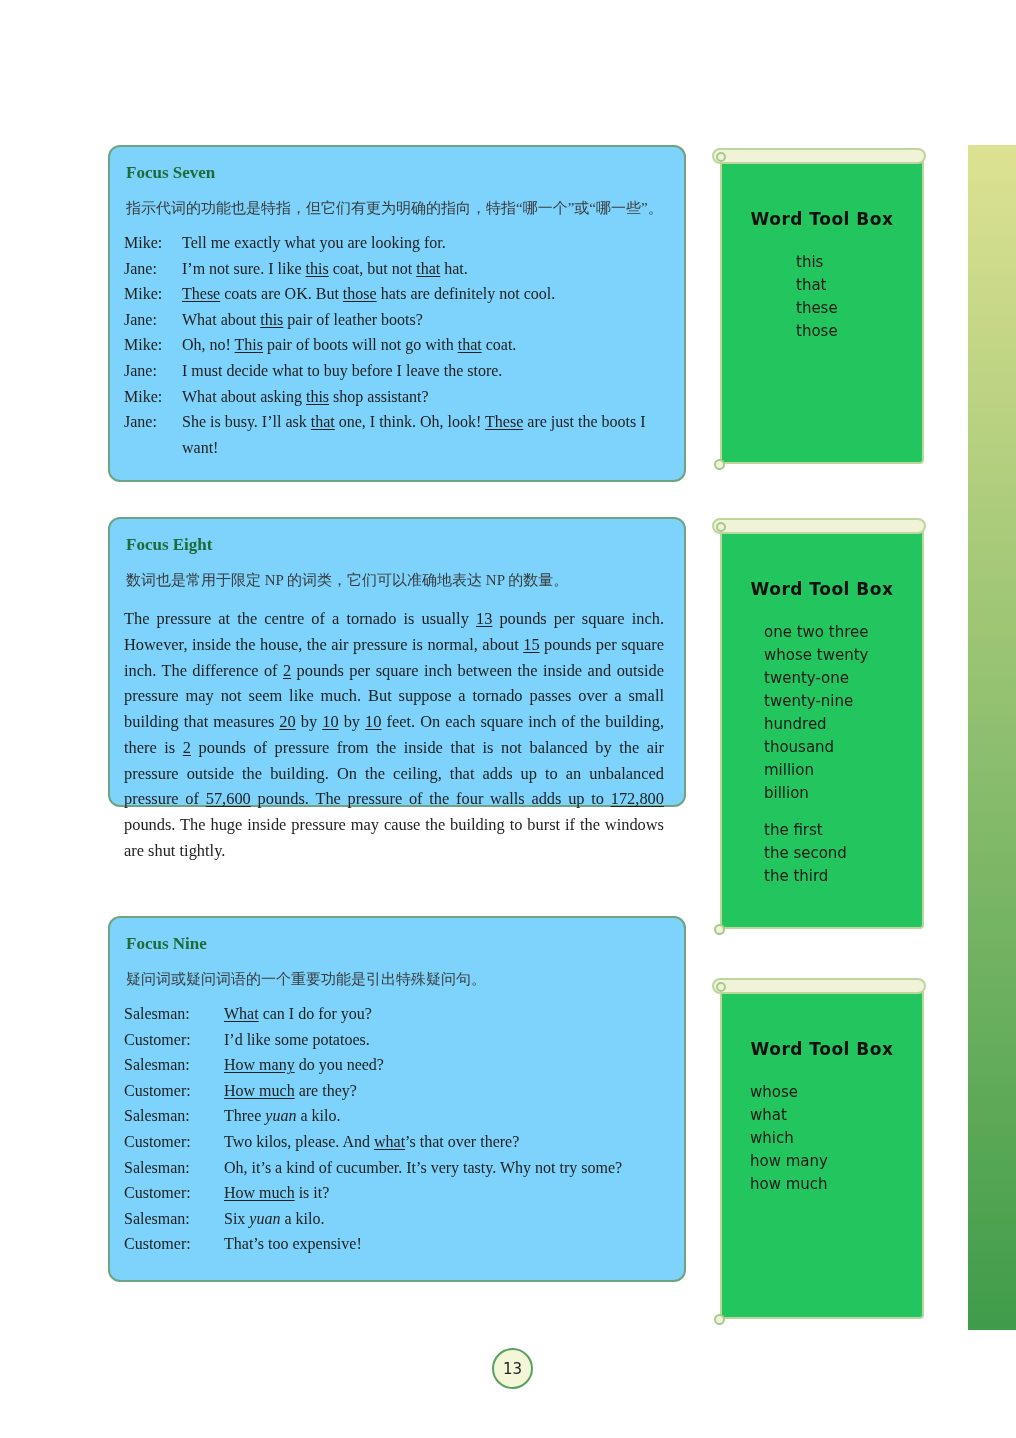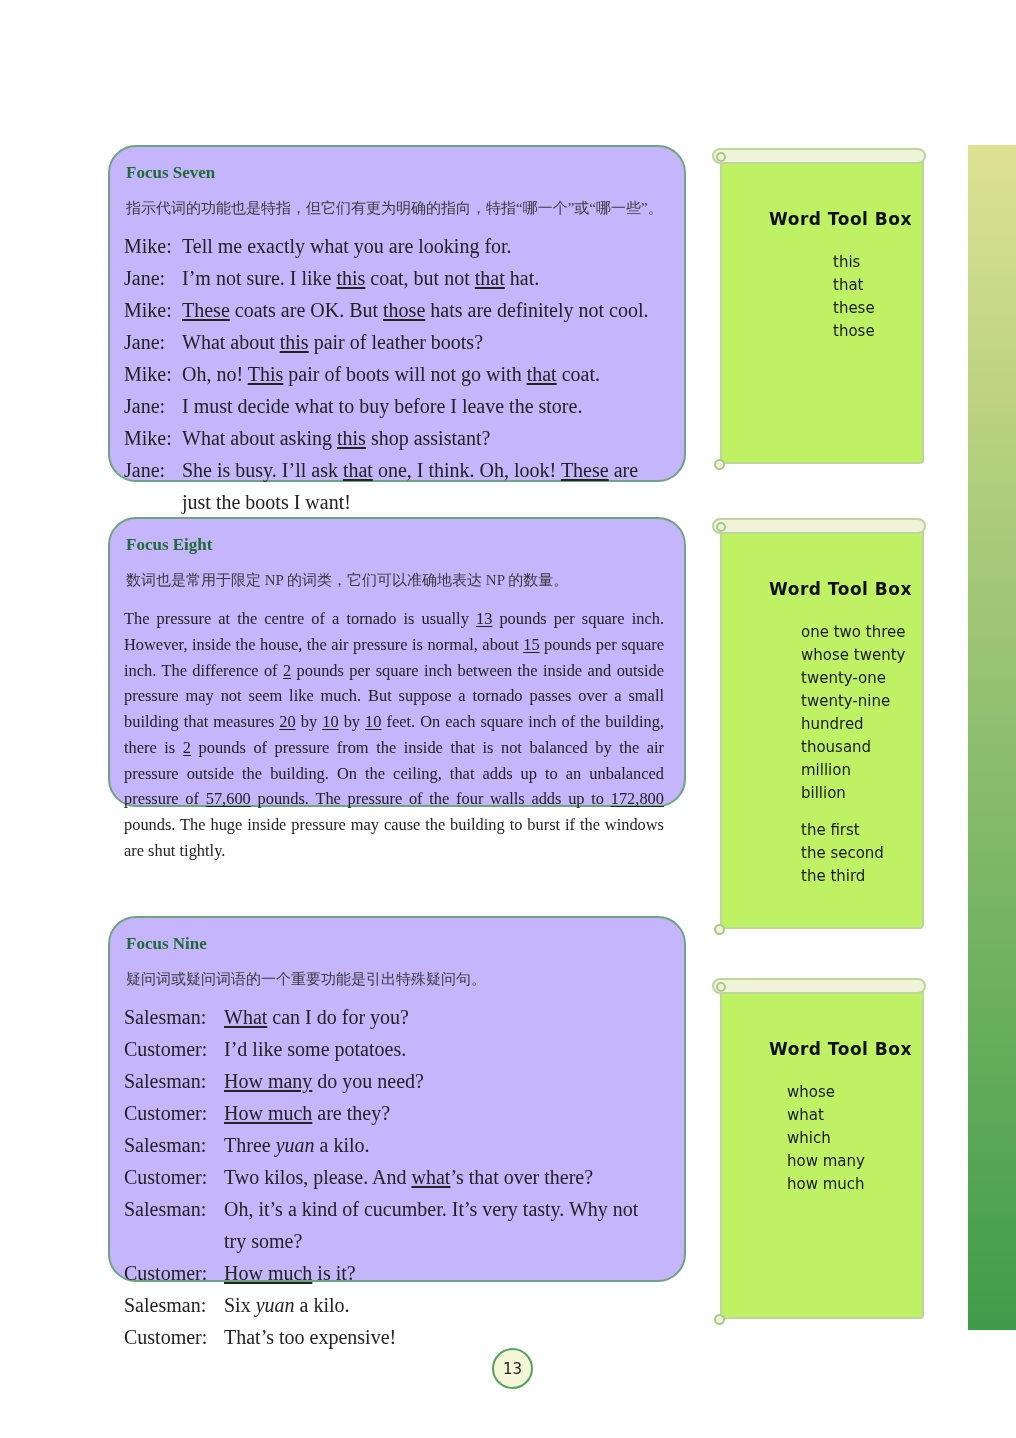--- a/index.html
+++ b/index.html
@@ -4,50 +4,50 @@
 <style>
   html,body{margin:0;padding:0;}
   body{
     width:1016px;height:1438px;position:relative;background:#ffffff;
     font-family:"Liberation Serif","DejaVu Serif",serif;color:#222;
     overflow:hidden;
   }
   
   .focus-box{
     position:absolute;left:108px;width:578px;box-sizing:border-box;
-    background:#c4b5fd;border:2px solid #6fa482;border-radius:28px;
+    background:#7dd3fc;border:2px solid #6fa482;border-radius:12px;
     padding:14px 20px 14px 14px;
   }
   #focus7{top:145px;height:337px;}
   #focus8{top:517px;height:290px;}
   #focus9{top:916px;height:366px;}
   .focus-title{color:#1e6b37;font-weight:bold;font-size:17px;margin:2px 0 12px 2px;}
   .intro-zh{font-size:15px;color:#3a3a3a;line-height:1.8;margin:0 0 8px 2px;}
-  .dlg-row{display:flex;font-size:20px;line-height:1.6;color:#222;}
+  .dlg-row{display:flex;font-size:16px;line-height:1.6;color:#222;}
   .dlg-speaker{flex:0 0 58px;}
   #focus9 .dlg-speaker{flex-basis:100px;}
   .dlg-text{flex:1;}
   .paragraph{font-size:16.4px;line-height:1.57;text-align:justify;color:#222;margin-top:12px;}
   u{text-underline-offset:2px;}
   
   .wordbox{position:absolute;left:712px;width:214px;}
   #wb1{top:148px;height:322px;}
   #wb2{top:518px;height:417px;}
   #wb3{top:978px;height:347px;}
   .scroll-bar{
     position:absolute;top:0;left:0;right:0;height:16px;box-sizing:border-box;
     background:#f1f3d9;border:2px solid #bcd69e;border-radius:9px;z-index:2;
   }
   .scroll-curl-top{
     position:absolute;top:4px;left:4px;width:10px;height:10px;box-sizing:border-box;
     background:#f1f3d9;border:2px solid #a9c98b;border-radius:50%;z-index:3;
   }
   .scroll-body{
     position:absolute;top:9px;left:8px;right:2px;bottom:6px;box-sizing:border-box;
-    background:#bef264;border:2px solid #bcd69e;border-radius:0 0 4px 4px;z-index:1;padding-left:37px;
+    background:#22c55e;border:2px solid #bcd69e;border-radius:0 0 4px 4px;z-index:1;
   }
   .scroll-curl-bottom{
     position:absolute;bottom:0;left:2px;width:11px;height:11px;box-sizing:border-box;
     background:#f1f3d9;border:2px solid #a9c98b;border-radius:50%;z-index:3;
   }
   .wb-title{
     font-family:"DejaVu Sans",sans-serif;font-weight:bold;font-size:17px;
     text-align:center;margin-top:50px;letter-spacing:.5px;color:#101010;
   }
   .word-list{

